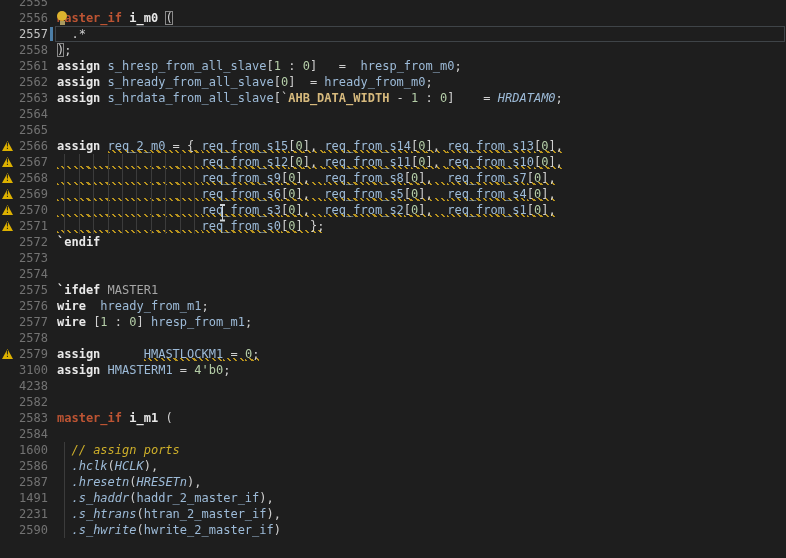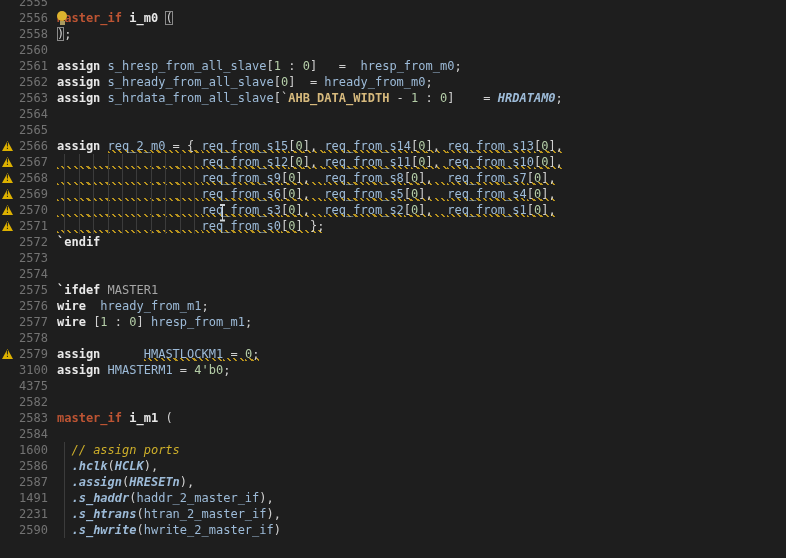--- a/index.html
+++ b/index.html
@@ -30,21 +30,21 @@
   .warn-ex{
     position:absolute;left:0;right:0;top:1px;bottom:0;
     color:#23231c;font:bold 8px/10px "DejaVu Sans Mono",monospace;
     text-align:center;font-style:normal;
   }
   .code{position:absolute;left:57px;top:0;white-space:pre;}
   .guide{position:absolute;top:0;bottom:0;width:1px;background:var(--guide);}
   .tok{display:inline;}
   .kw{color:var(--keyword);font-weight:bold;}
   .id{color:var(--identifier);}
-  .iid{color:var(--identifier);font-style:italic;font-weight:bold;}
+  .iid{color:var(--identifier);font-style:italic;}
   .pun{color:var(--punctuation);}
   .num{color:var(--number);}
   .type{color:var(--typeName);font-weight:bold;}
   .inst{color:var(--instance);font-weight:bold;margin-top:8px;}
   .mac{color:var(--macro);font-weight:bold;}
   .def{color:var(--define);}
   .com{color:var(--comment);font-style:italic;}
   .brm{color:var(--punctuation);outline:1px solid var(--bracketBorder);outline-offset:-1px;}
   .sq{
     background:repeating-linear-gradient(45deg,var(--squiggle) 0 1.6px,transparent 1.6px 4.5px)
@@ -73,47 +73,47 @@
     background:#cdd3d8;box-shadow:0 15.5px 0 #cdd3d8;
   }
 </style>
 </head>
 <body>
 
 <div class="editor">
   <div class="lines">
       <div class="line"><span class="gutter"><span class="lnum">2555</span></span><span class="code"></span></div>
       <div class="line"><span class="gutter"><span class="lnum">2556</span></span><span class="code"><span class="tok type">master_if</span><span class="tok pun"> </span><span class="tok inst">i_m0</span><span class="tok pun"> </span><span class="tok brm">(</span></span><span class="bulb"></span></div>
+      <div class="line current"><span class="gutter"><span class="lnum">2557</span></span><span class="code"><span class="tok pun">  .*</span></span><span class="cursor-bar"></span></div>
       <div class="line"><span class="gutter"><span class="lnum">2558</span></span><span class="code"><span class="tok brm">)</span><span class="tok pun">;</span></span></div>
-      <div class="line"><span class="gutter"><span class="lnum">2560</span></span><span class="code"></span></div>
       <div class="line"><span class="gutter"><span class="lnum">2561</span></span><span class="code"><span class="tok kw">assign</span><span class="tok pun"> </span><span class="tok id">s_hresp_from_all_slave</span><span class="tok pun">[</span><span class="tok num">1</span><span class="tok pun"> : </span><span class="tok num">0</span><span class="tok pun">]   =  </span><span class="tok id">hresp_from_m0</span><span class="tok pun">;</span></span></div>
       <div class="line"><span class="gutter"><span class="lnum">2562</span></span><span class="code"><span class="tok kw">assign</span><span class="tok pun"> </span><span class="tok id">s_hready_from_all_slave</span><span class="tok pun">[</span><span class="tok num">0</span><span class="tok pun">]  = </span><span class="tok id">hready_from_m0</span><span class="tok pun">;</span></span></div>
       <div class="line"><span class="gutter"><span class="lnum">2563</span></span><span class="code"><span class="tok kw">assign</span><span class="tok pun"> </span><span class="tok id">s_hrdata_from_all_slave</span><span class="tok pun">[`</span><span class="tok mac">AHB_DATA_WIDTH</span><span class="tok pun"> - </span><span class="tok num">1</span><span class="tok pun"> : </span><span class="tok num">0</span><span class="tok pun">]    = </span><span class="tok iid">HRDATAM0</span><span class="tok pun">;</span></span></div>
       <div class="line"><span class="gutter"><span class="lnum">2564</span></span><span class="code"></span></div>
       <div class="line"><span class="gutter"><span class="lnum">2565</span></span><span class="code"></span></div>
       <div class="line"><span class="gutter"><span class="warn-icon"><span class="warn-ex">!</span></span><span class="lnum">2566</span></span><span class="code"><span class="tok kw">assign</span><span class="tok pun"> </span><span class="tok id sq">req_2_m0</span><span class="tok pun sq"> = { </span><span class="tok id sq">req_from_s15</span><span class="tok pun sq">[</span><span class="tok num sq">0</span><span class="tok pun sq">], </span><span class="tok id sq">req_from_s14</span><span class="tok pun sq">[</span><span class="tok num sq">0</span><span class="tok pun sq">], </span><span class="tok id sq">req_from_s13</span><span class="tok pun sq">[</span><span class="tok num sq">0</span><span class="tok pun sq">],</span></span></div>
       <div class="line"><span class="gutter"><span class="warn-icon"><span class="warn-ex">!</span></span><span class="lnum">2567</span></span><span class="code"><span class="guide" style="left: 7.2266px;"></span><span class="guide" style="left: 21.6798px;"></span><span class="guide" style="left: 36.133px;"></span><span class="guide" style="left: 50.5862px;"></span><span class="guide" style="left: 65.0394px;"></span><span class="guide" style="left: 79.4926px;"></span><span class="guide" style="left: 93.9458px;"></span><span class="guide" style="left: 108.399px;"></span><span class="guide" style="left: 122.852px;"></span><span class="guide" style="left: 137.305px;"></span><span class="tok pun sq">                    </span><span class="tok id sq">req_from_s12</span><span class="tok pun sq">[</span><span class="tok num sq">0</span><span class="tok pun sq">], </span><span class="tok id sq">req_from_s11</span><span class="tok pun sq">[</span><span class="tok num sq">0</span><span class="tok pun sq">], </span><span class="tok id sq">req_from_s10</span><span class="tok pun sq">[</span><span class="tok num sq">0</span><span class="tok pun sq">],</span></span></div>
       <div class="line"><span class="gutter"><span class="warn-icon"><span class="warn-ex">!</span></span><span class="lnum">2568</span></span><span class="code"><span class="guide" style="left: 7.2266px;"></span><span class="guide" style="left: 21.6798px;"></span><span class="guide" style="left: 36.133px;"></span><span class="guide" style="left: 50.5862px;"></span><span class="guide" style="left: 65.0394px;"></span><span class="guide" style="left: 79.4926px;"></span><span class="guide" style="left: 93.9458px;"></span><span class="guide" style="left: 108.399px;"></span><span class="guide" style="left: 122.852px;"></span><span class="guide" style="left: 137.305px;"></span><span class="tok pun sq">                    </span><span class="tok id sq">req_from_s9</span><span class="tok pun sq">[</span><span class="tok num sq">0</span><span class="tok pun sq">],  </span><span class="tok id sq">req_from_s8</span><span class="tok pun sq">[</span><span class="tok num sq">0</span><span class="tok pun sq">],  </span><span class="tok id sq">req_from_s7</span><span class="tok pun sq">[</span><span class="tok num sq">0</span><span class="tok pun sq">],</span></span></div>
       <div class="line"><span class="gutter"><span class="warn-icon"><span class="warn-ex">!</span></span><span class="lnum">2569</span></span><span class="code"><span class="guide" style="left: 7.2266px;"></span><span class="guide" style="left: 21.6798px;"></span><span class="guide" style="left: 36.133px;"></span><span class="guide" style="left: 50.5862px;"></span><span class="guide" style="left: 65.0394px;"></span><span class="guide" style="left: 79.4926px;"></span><span class="guide" style="left: 93.9458px;"></span><span class="guide" style="left: 108.399px;"></span><span class="guide" style="left: 122.852px;"></span><span class="guide" style="left: 137.305px;"></span><span class="tok pun sq">                    </span><span class="tok id sq">req_from_s6</span><span class="tok pun sq">[</span><span class="tok num sq">0</span><span class="tok pun sq">],  </span><span class="tok id sq">req_from_s5</span><span class="tok pun sq">[</span><span class="tok num sq">0</span><span class="tok pun sq">],  </span><span class="tok id sq">req_from_s4</span><span class="tok pun sq">[</span><span class="tok num sq">0</span><span class="tok pun sq">],</span></span></div>
       <div class="line"><span class="gutter"><span class="warn-icon"><span class="warn-ex">!</span></span><span class="lnum">2570</span></span><span class="code"><span class="guide" style="left: 7.2266px;"></span><span class="guide" style="left: 21.6798px;"></span><span class="guide" style="left: 36.133px;"></span><span class="guide" style="left: 50.5862px;"></span><span class="guide" style="left: 65.0394px;"></span><span class="guide" style="left: 79.4926px;"></span><span class="guide" style="left: 93.9458px;"></span><span class="guide" style="left: 108.399px;"></span><span class="guide" style="left: 122.852px;"></span><span class="guide" style="left: 137.305px;"></span><span class="tok pun sq">                    </span><span class="tok id sq">req_from_s3</span><span class="tok pun sq">[</span><span class="tok num sq">0</span><span class="tok pun sq">],  </span><span class="tok id sq">req_from_s2</span><span class="tok pun sq">[</span><span class="tok num sq">0</span><span class="tok pun sq">],  </span><span class="tok id sq">req_from_s1</span><span class="tok pun sq">[</span><span class="tok num sq">0</span><span class="tok pun sq">],</span></span></div>
       <div class="line"><span class="gutter"><span class="warn-icon"><span class="warn-ex">!</span></span><span class="lnum">2571</span></span><span class="code"><span class="guide" style="left: 7.2266px;"></span><span class="guide" style="left: 21.6798px;"></span><span class="guide" style="left: 36.133px;"></span><span class="guide" style="left: 50.5862px;"></span><span class="guide" style="left: 65.0394px;"></span><span class="guide" style="left: 79.4926px;"></span><span class="guide" style="left: 93.9458px;"></span><span class="guide" style="left: 108.399px;"></span><span class="guide" style="left: 122.852px;"></span><span class="guide" style="left: 137.305px;"></span><span class="tok pun sq">                    </span><span class="tok id sq">req_from_s0</span><span class="tok pun sq">[</span><span class="tok num sq">0</span><span class="tok pun sq">] };</span></span></div>
       <div class="line"><span class="gutter"><span class="lnum">2572</span></span><span class="code"><span class="tok kw">`endif</span></span></div>
       <div class="line"><span class="gutter"><span class="lnum">2573</span></span><span class="code"></span></div>
       <div class="line"><span class="gutter"><span class="lnum">2574</span></span><span class="code"></span></div>
       <div class="line"><span class="gutter"><span class="lnum">2575</span></span><span class="code"><span class="tok kw">`ifdef</span><span class="tok pun"> </span><span class="tok def">MASTER1</span></span></div>
       <div class="line"><span class="gutter"><span class="lnum">2576</span></span><span class="code"><span class="tok kw">wire</span><span class="tok pun">  </span><span class="tok id">hready_from_m1</span><span class="tok pun">;</span></span></div>
       <div class="line"><span class="gutter"><span class="lnum">2577</span></span><span class="code"><span class="tok kw">wire</span><span class="tok pun"> [</span><span class="tok num">1</span><span class="tok pun"> : </span><span class="tok num">0</span><span class="tok pun">] </span><span class="tok id">hresp_from_m1</span><span class="tok pun">;</span></span></div>
       <div class="line"><span class="gutter"><span class="lnum">2578</span></span><span class="code"></span></div>
       <div class="line"><span class="gutter"><span class="warn-icon"><span class="warn-ex">!</span></span><span class="lnum">2579</span></span><span class="code"><span class="tok kw">assign</span><span class="tok pun">      </span><span class="tok id sq">HMASTLOCKM1</span><span class="tok pun sq"> = </span><span class="tok num sq">0</span><span class="tok pun sq">;</span></span></div>
       <div class="line"><span class="gutter"><span class="lnum">3100</span></span><span class="code"><span class="tok kw">assign</span><span class="tok pun"> </span><span class="tok id">HMASTERM1</span><span class="tok pun"> = </span><span class="tok num">4'b0</span><span class="tok pun">;</span></span></div>
-      <div class="line"><span class="gutter"><span class="lnum">4375</span></span><span class="code"></span></div>
+      <div class="line"><span class="gutter"><span class="lnum">4238</span></span><span class="code"></span></div>
       <div class="line"><span class="gutter"><span class="lnum">2582</span></span><span class="code"></span></div>
       <div class="line"><span class="gutter"><span class="lnum">2583</span></span><span class="code"><span class="tok type">master_if</span><span class="tok pun"> </span><span class="tok inst">i_m1</span><span class="tok pun"> (</span></span></div>
       <div class="line"><span class="gutter"><span class="lnum">2584</span></span><span class="code"><span class="guide" style="left: 7.2266px;"></span></span></div>
       <div class="line"><span class="gutter"><span class="lnum">1600</span></span><span class="code"><span class="guide" style="left: 7.2266px;"></span><span class="tok pun">  </span><span class="tok com">// assign ports</span></span></div>
       <div class="line"><span class="gutter"><span class="lnum">2586</span></span><span class="code"><span class="guide" style="left: 7.2266px;"></span><span class="tok pun">  </span><span class="tok iid">.hclk</span><span class="tok pun">(</span><span class="tok iid">HCLK</span><span class="tok pun">),</span></span></div>
-      <div class="line"><span class="gutter"><span class="lnum">2587</span></span><span class="code"><span class="guide" style="left: 7.2266px;"></span><span class="tok pun">  </span><span class="tok iid">.assign</span><span class="tok pun">(</span><span class="tok iid">HRESETn</span><span class="tok pun">),</span></span></div>
+      <div class="line"><span class="gutter"><span class="lnum">2587</span></span><span class="code"><span class="guide" style="left: 7.2266px;"></span><span class="tok pun">  </span><span class="tok iid">.hresetn</span><span class="tok pun">(</span><span class="tok iid">HRESETn</span><span class="tok pun">),</span></span></div>
       <div class="line"><span class="gutter"><span class="lnum">1491</span></span><span class="code"><span class="guide" style="left: 7.2266px;"></span><span class="tok pun">  </span><span class="tok iid">.s_haddr</span><span class="tok pun">(</span><span class="tok id">haddr_2_master_if</span><span class="tok pun">),</span></span></div>
       <div class="line"><span class="gutter"><span class="lnum">2231</span></span><span class="code"><span class="guide" style="left: 7.2266px;"></span><span class="tok pun">  </span><span class="tok iid">.s_htrans</span><span class="tok pun">(</span><span class="tok id">htran_2_master_if</span><span class="tok pun">),</span></span></div>
       <div class="line"><span class="gutter"><span class="lnum">2590</span></span><span class="code"><span class="guide" style="left: 7.2266px;"></span><span class="tok pun">  </span><span class="tok iid">.s_hwrite</span><span class="tok pun">(</span><span class="tok id">hwrite_2_master_if</span><span class="tok pun">)</span></span></div>
     </div>
   <div class="ibeam"></div>
 </div>
 
 </body></html>

